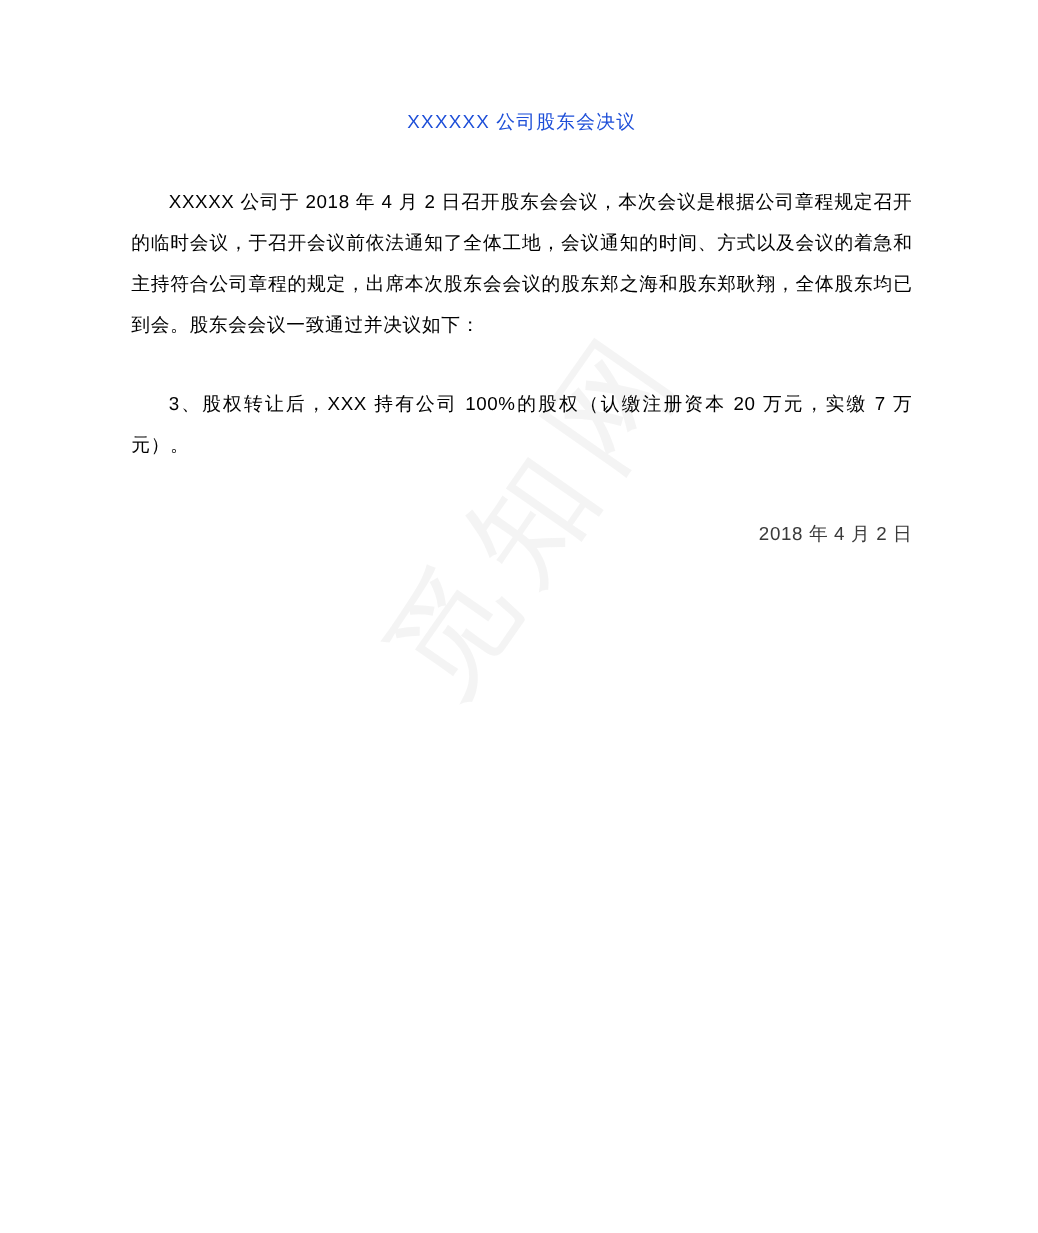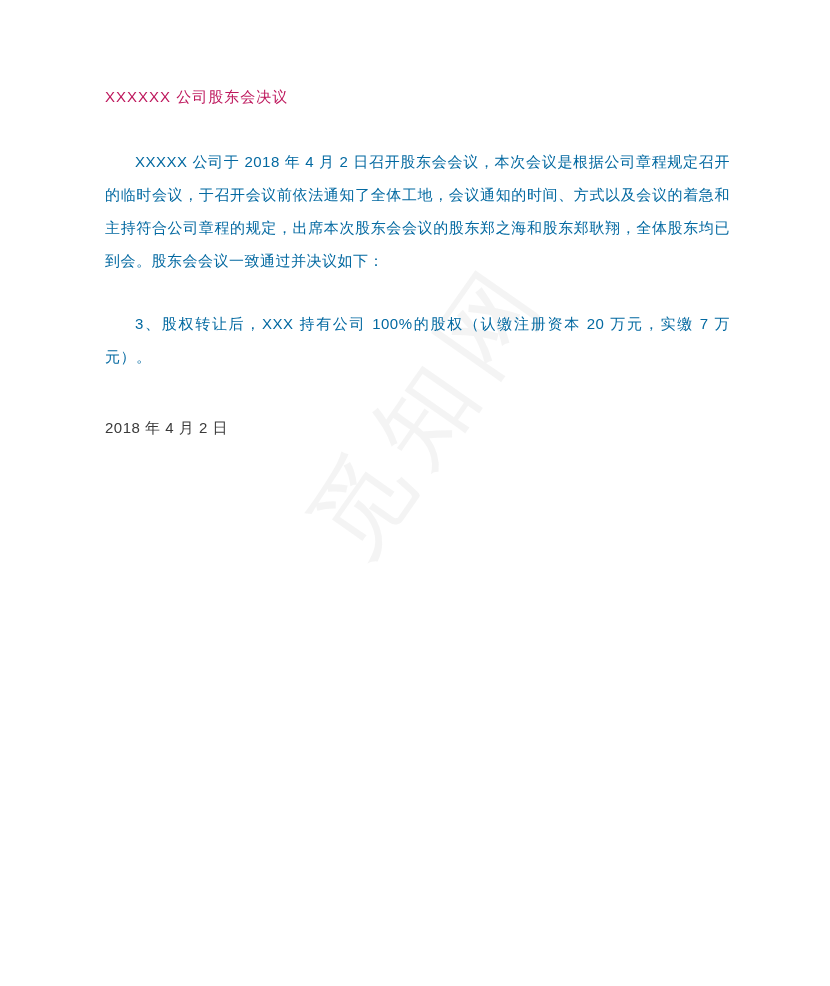--- a/index.html
+++ b/index.html
@@ -38,43 +38,44 @@
     color: rgba(150, 150, 150, 0.10);
     white-space: nowrap;
     pointer-events: none;
     user-select: none;
     z-index: 0;
   }
   .doc-title {
     position: relative;
     z-index: 1;
     margin: 0 0 38px 0;
+    text-align: center;
     font-size: 15px;
     font-weight: 400;
-    color: #be185d;
+    color: #1d4ed8;
     letter-spacing: 1px;
   }
   .para {
     position: relative;
     z-index: 1;
     margin: 0 0 30px 0;
     font-size: 15px;
     line-height: 33px;
     text-align: justify;
     text-indent: 2em;
-    color: #0369a1;
+    color: #000000;
     letter-spacing: 0.5px;
   }
   .doc-date {
     position: relative;
     z-index: 1;
     margin: 38px 0 0 0;
     font-size: 15px;
     line-height: 33px;
-    text-align: left;
+    text-align: right;
     color: #3a3a3a;
     letter-spacing: 0.5px;
   }
 </style>
 </head>
 <body>
 
 <div class="page">
 
   <div class="watermark">觅知网</div>

